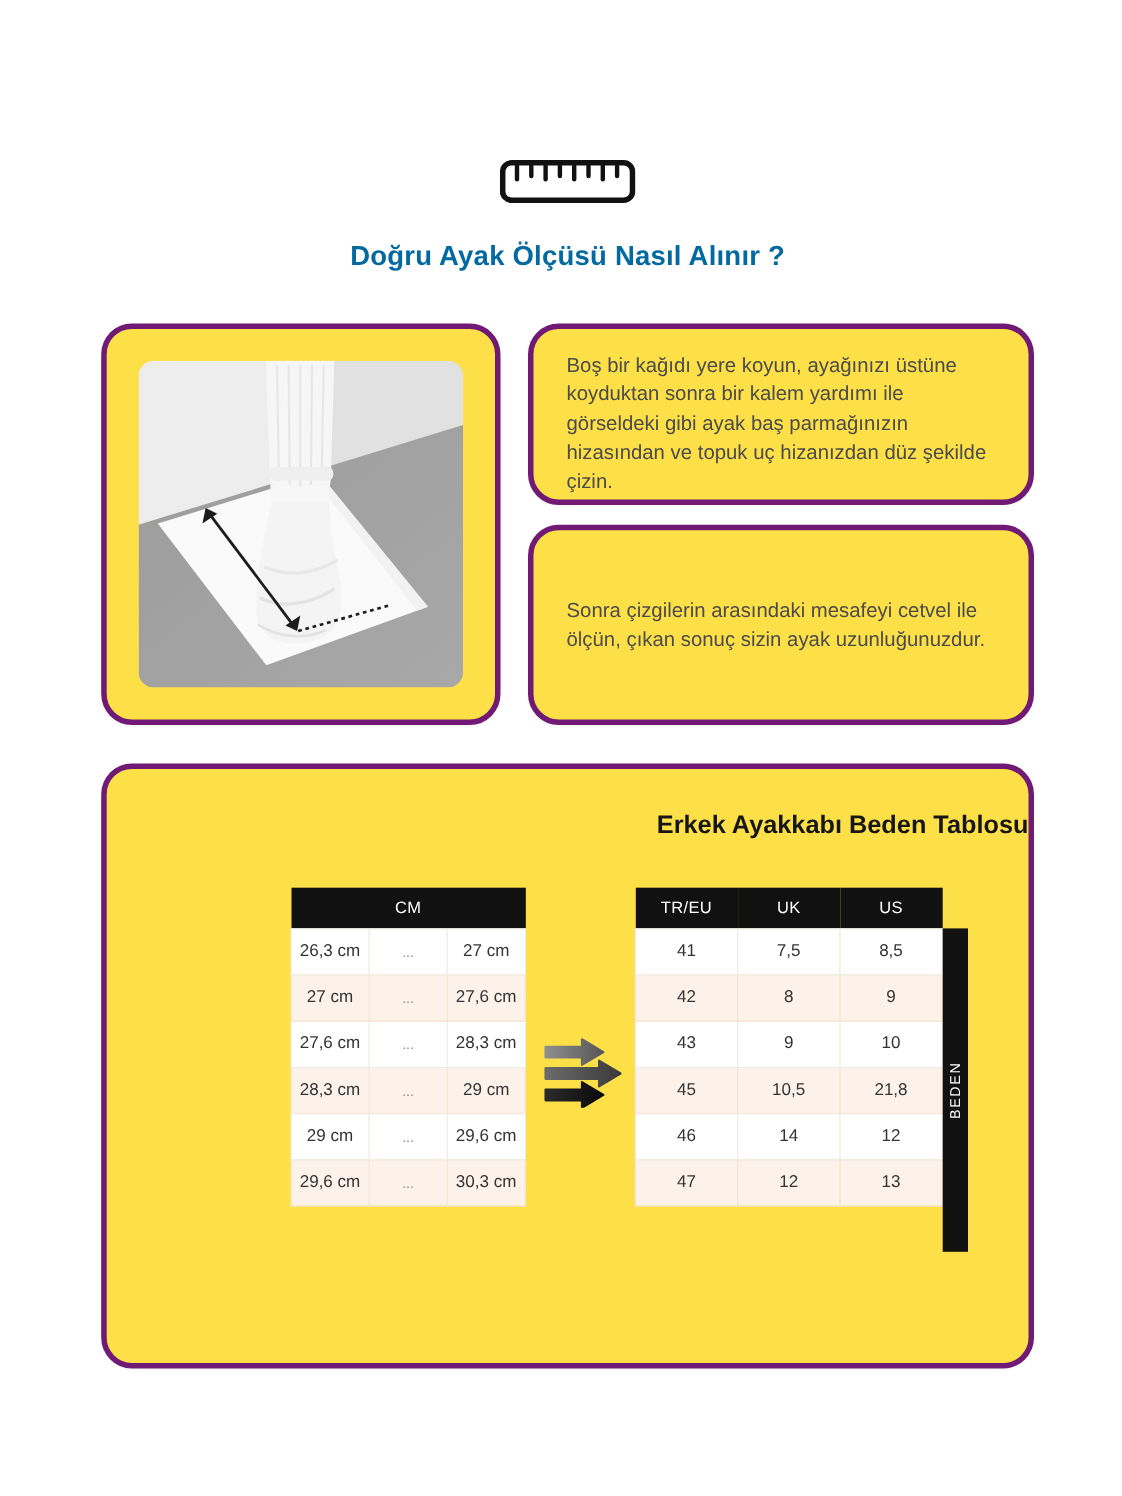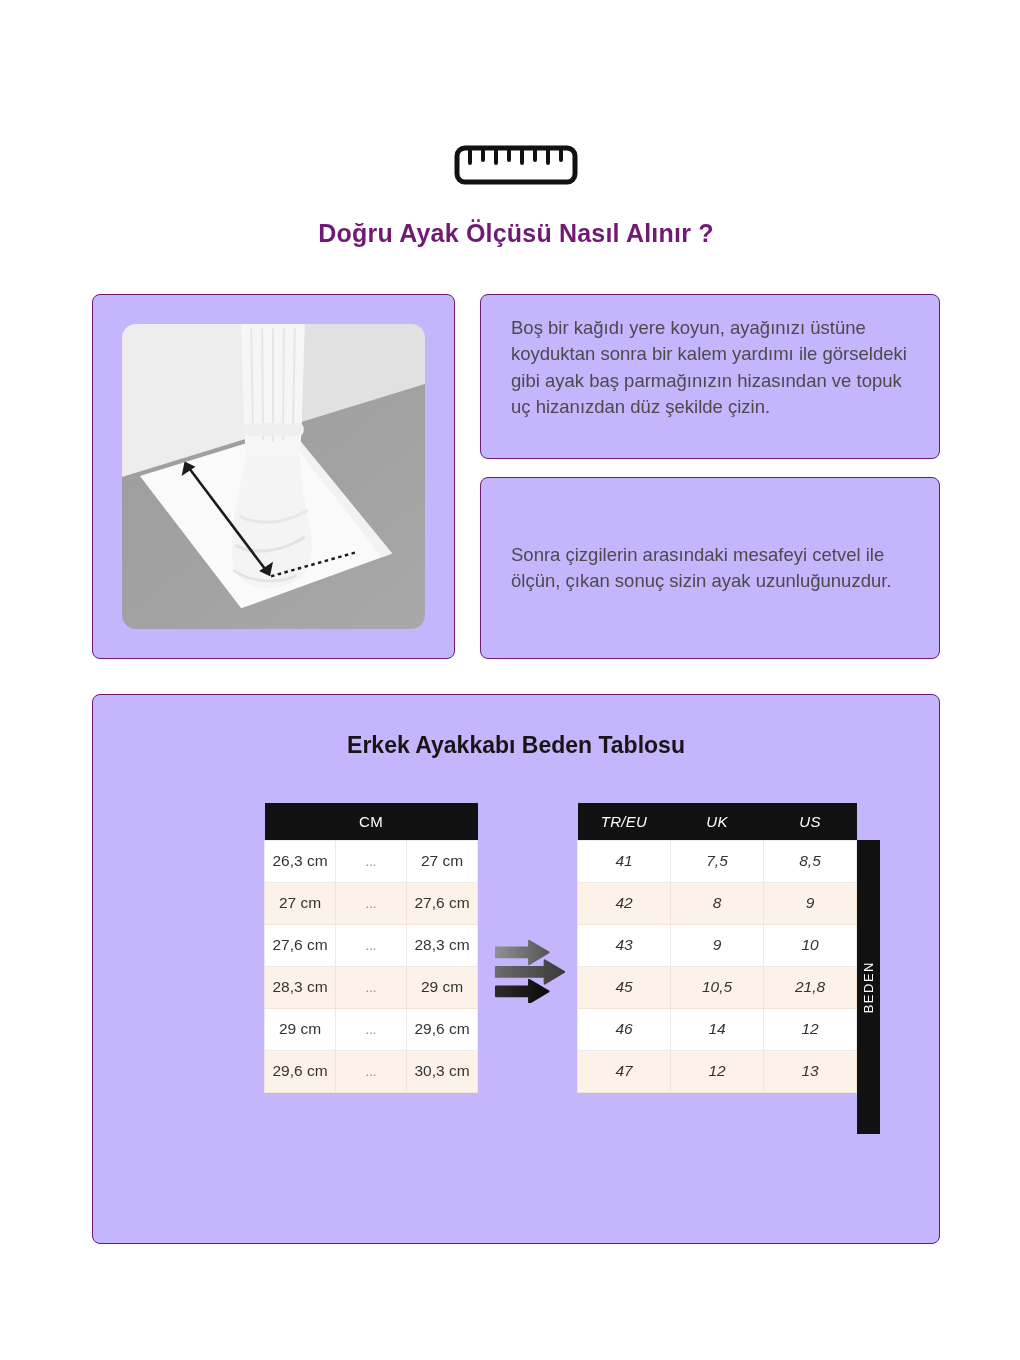--- a/index.html
+++ b/index.html
@@ -6,54 +6,54 @@
   html,body { width:1020px; height:1360px; background:#ffffff;
     font-family:"Liberation Sans", sans-serif; color:#1a1a1a; }
   .page { width:848px; margin-left:92px; }
 
   
   .ruler-wrap { padding-top:145px; display:flex; justify-content:center; }
   .ruler-wrap svg { display:block; }
 
   
   .page-title { margin-top:34px; text-align:center; font-size:25px;
-    font-weight:700; letter-spacing:.2px; color:#701a75; }
+    font-weight:700; letter-spacing:.2px; color:#0369a1; }
 
   
   .row-top { margin-top:46px; display:flex; gap:25px; height:365px; }
-  .card { background:#c4b5fd; border:1px solid #701a75; border-radius:8px;
+  .card { background:#fde047; border:5px solid #701a75; border-radius:28px;
     box-shadow:0 1px 2px rgba(0,0,0,.03); }
   .photo-card { width:363px; height:365px; padding:29px; flex:none; }
   .photo-card svg { width:100%; height:100%; border-radius:14px; display:block; }
   .col-right { flex:1; display:flex; flex-direction:column; gap:18px; }
   .text-card { padding:20px 30px; font-size:18.5px; line-height:1.43;
     color:#4b4b4b; }
   .text-card.first { height:165px; flex:none; }
   .text-card.second { flex:1; display:flex; align-items:center; }
 
   
   .table-card { margin-top:35px; height:550px; padding-top:37px; }
-  .table-title { text-align:center; font-size:23px; font-weight:700; color:#161616; }
+  .table-title { text-align:right; font-size:23px; font-weight:700; color:#161616; }
   .tables-row { display:flex; align-items:flex-start; margin-top:44px; padding-left:112px;justify-content:center; }
 
   table { border-collapse:collapse; table-layout:fixed; }
   thead th { background:#111111; color:#ffffff; font-weight:400;
     font-size:15px; height:37px; letter-spacing:.3px; }
   tbody td { height:42px; text-align:center; font-size:15.5px; color:#333333;
     border:1px solid #ebebeb; background:#ffffff; }
   tbody tr:nth-child(even) td { background:#fdf2e9; border-color:#f3e4d8; }
 
   .cm-table { width:214px; }
   .cm-table td.sep { color:#8a8a8a; font-size:13px; }
 
   .arrows { width:76px; margin-left:15px; margin-right:8px; align-self:center; }
   .arrows svg { display:block; width:76px; height:68px; }
 
   .right-wrap { display:flex; align-items:flex-start; }
-  .eu-table { width:280px;font-style:italic; }
+  .eu-table { width:280px; }
   .beden-bar { width:23px; height:294px; margin-top:37px; background:#111111;
     display:flex; align-items:center; justify-content:center; }
   .beden-bar span { writing-mode:vertical-rl; transform:rotate(180deg);
     color:#ffffff; font-size:13px; letter-spacing:1.5px; }
 </style>
 </head>
 <body>
 
 <div class="page">
 

